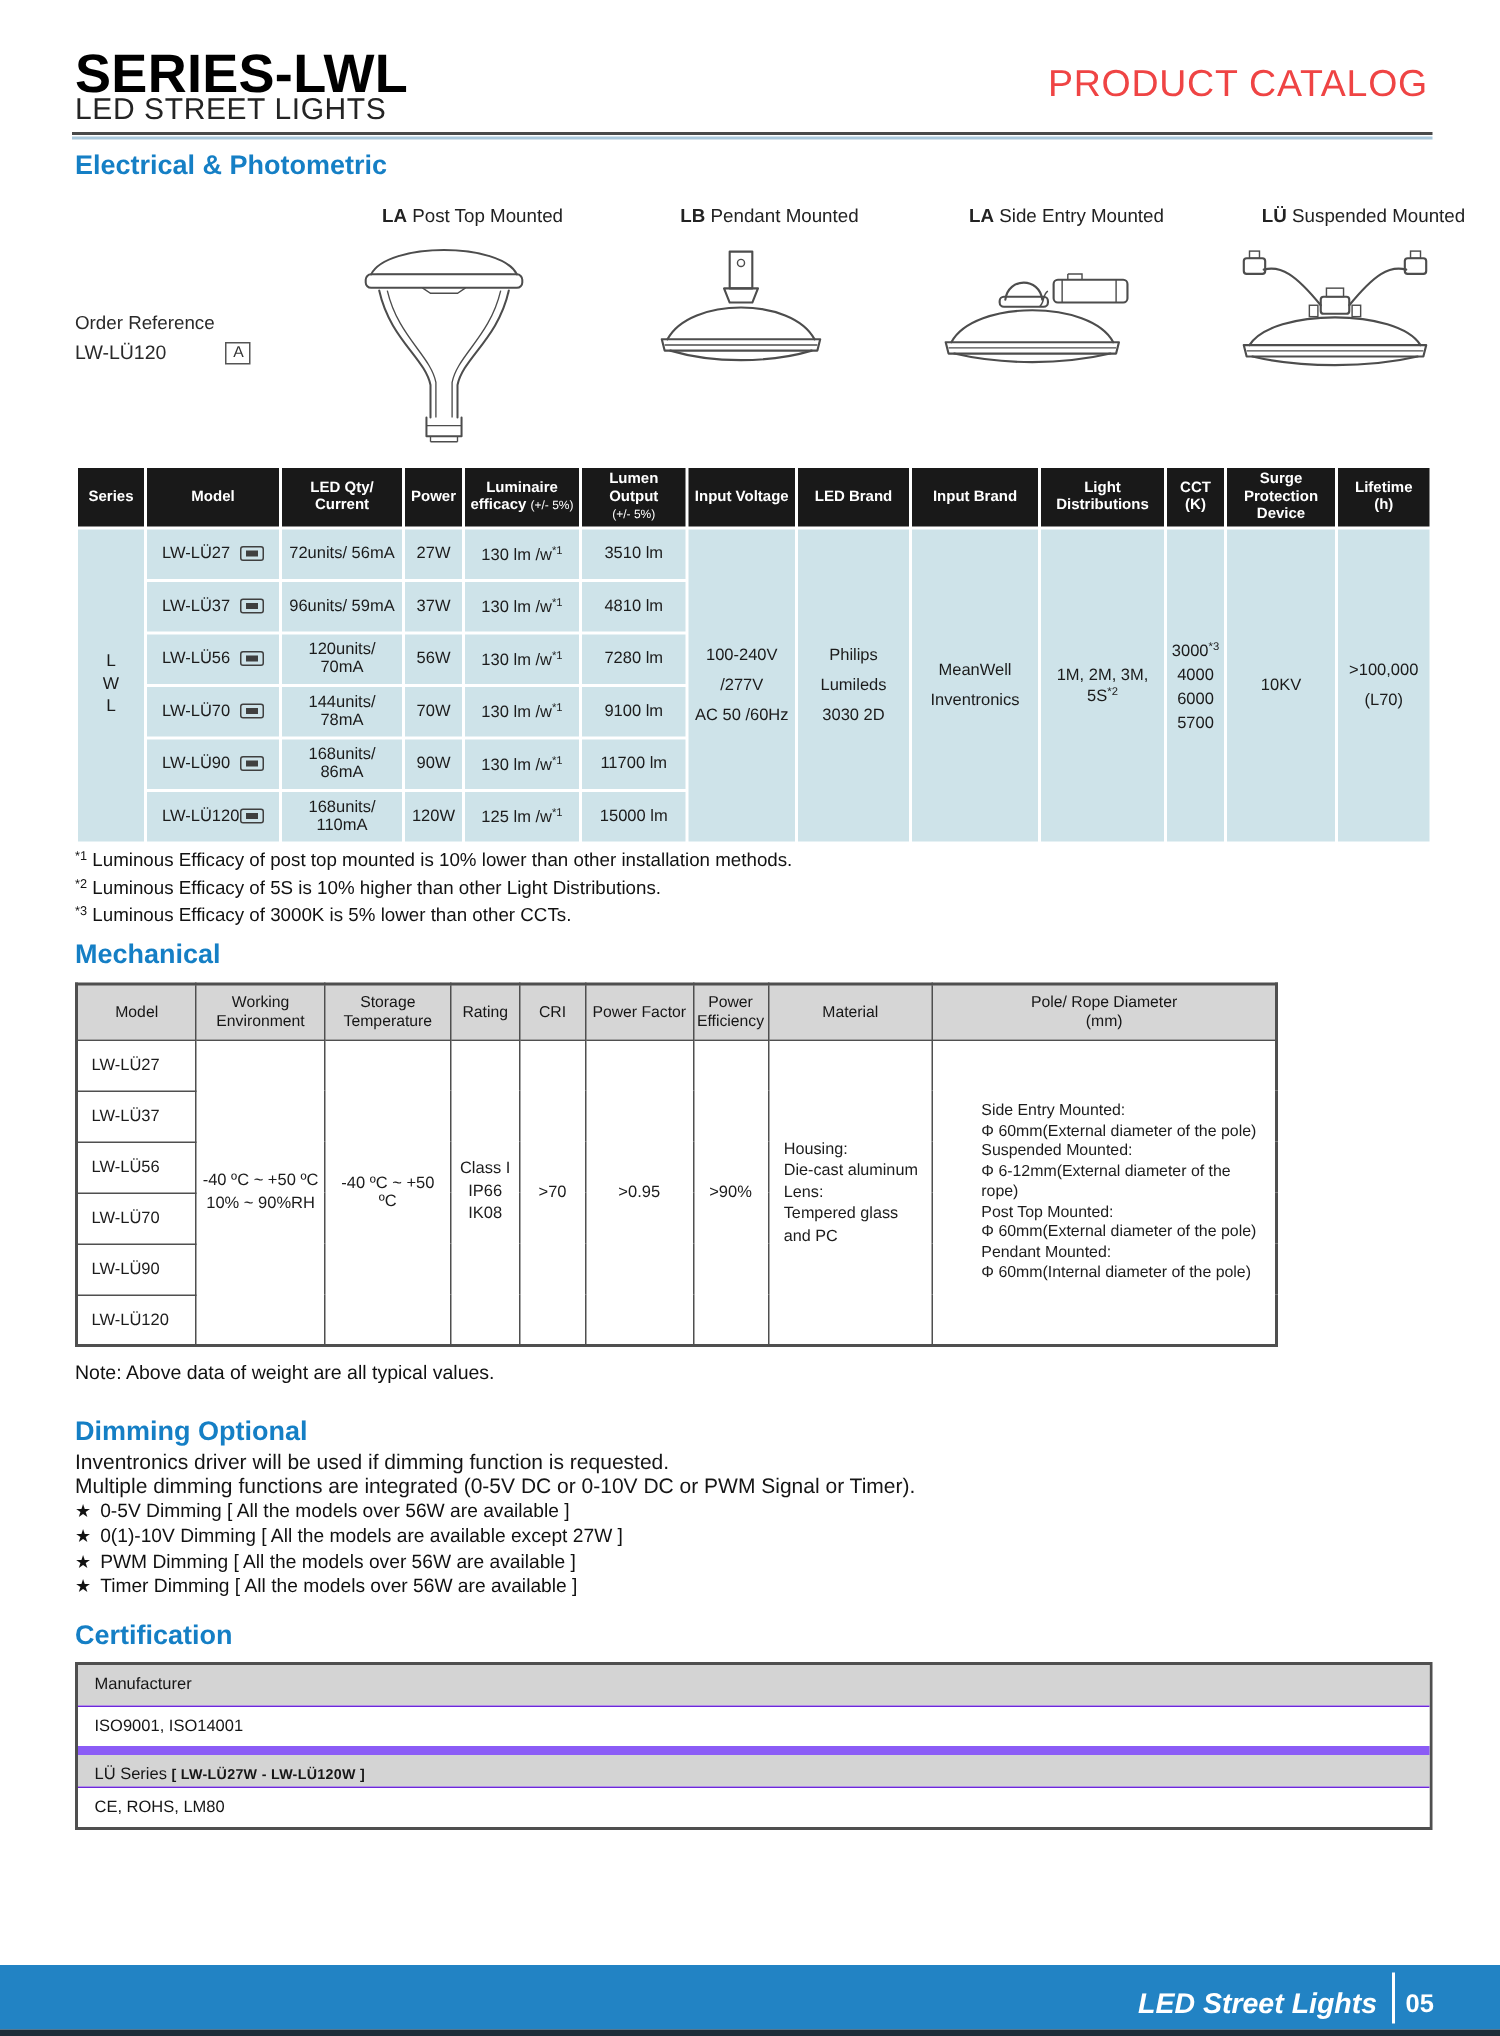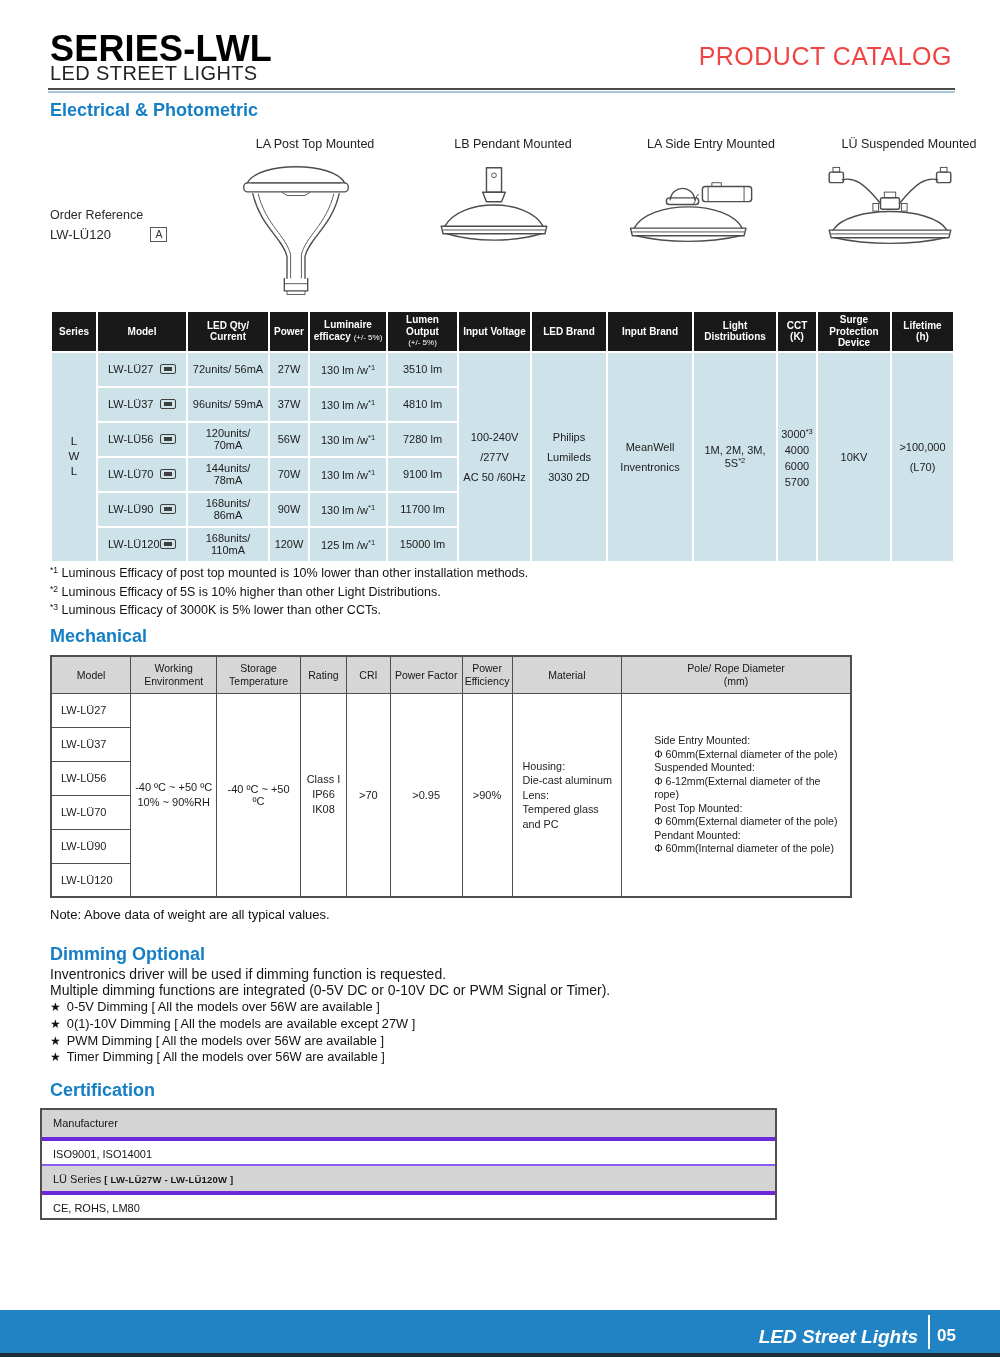--- a/index.html
+++ b/index.html
@@ -12,21 +12,21 @@
   .series-title   { position:absolute; left:50px; top:28px;  font-size:36px; font-weight:bold; color:#000000; letter-spacing:.2px; }
   .series-sub     { position:absolute; left:50px; top:62px;  font-size:20px; color:#242424; letter-spacing:.4px; }
   .catalog-title  { position:absolute; right:48px; top:42px; font-size:25px; font-weight:normal; color:#ef4444; letter-spacing:.5px; }
   .rule-dark      { position:absolute; left:48px; right:45px; top:88px; height:2px; background:#4a4a4a; }
   .rule-blue      { position:absolute; left:48px; right:45px; top:91px; height:2px; background:#a9c8dc; }
   
   .section-heading { position:absolute; font-size:18px; font-weight:bold; color:#157fc5; }
   
   .mount { position:absolute; top:137px; width:196px; text-align:center; }
   .mount-label { font-size:12.5px; color:#222; }
-  .mount-label b { font-weight:normal;margin-left:38px; }
+  .mount-label b { font-weight:bold;margin-left:38px; }
   .mount svg { display:block; margin:0 auto; }
   .m1 { left:198px; } .m2 { left:396px; } .m3 { left:594px; } .m4 { left:792px; }
   .lineart { stroke:#4d4d4d; fill:none; stroke-width:1.5; stroke-linecap:round; stroke-linejoin:round; }
   .lineart-thin { stroke:#4d4d4d; fill:none; stroke-width:1; }
   .order-ref { position:absolute; left:50px; top:206px; font-size:12.5px; color:#2a2a2a; line-height:19px; }
   .order-val { font-size:13px; }
   .order-badge { display:inline-block; border:1px solid #555; font-size:10.5px; line-height:13px; padding:0 4px; margin-left:36px; color:#333; vertical-align:1px; }
   
   #spec-table { position:absolute; left:50px; top:310px; width:905px; border-spacing:2px; table-layout:fixed; }
   #spec-table th {
@@ -57,25 +57,25 @@
   .mech-material { text-align:left !important; padding-left:10px !important; }
   .mech-material div { line-height:14.5px; font-size:10.8px; }
   .mech-pole { text-align:left !important; padding-left:32px !important; }
   .mech-pole div { line-height:13.5px; font-size:10.6px; }
   .note-text { position:absolute; left:50px; top:907px; font-size:13px; color:#111; }
   
   .dim-text { position:absolute; left:50px; top:967px; font-size:14px; line-height:15.5px; color:#151515; }
   .dim-bullets { position:absolute; left:50px; top:999px; font-size:12.8px; line-height:15.8px; color:#111; }
   .dim-bullets .star { font-size:12px; margin-right:6px; }
   
-  .cert-table { position:absolute; left:40px; top:1108px; width:737px; border:2px solid #4f4f4f; }
-  .cert-row { height:27px; line-height:26px; font-size:11px; padding-left:11px; background:#ffffff; border-top:4px solid #6d28d9; color:#161616; }
+  .cert-table { position:absolute; left:50px; top:1108px; width:905px; border:2px solid #4f4f4f; }
+  .cert-row { height:27px; line-height:26px; font-size:11px; padding-left:11px; background:#ffffff; border-top:1px solid #6d28d9; color:#161616; }
   .cert-row.first { border-top:none; }
   .cert-row.gray { background:#d4d4d4; }
-  .cert-row.thick { border-top:2px solid #8b5cf6; }
+  .cert-row.thick { border-top:6px solid #8b5cf6; }
   .cert-small { font-size:9.5px; font-weight:bold; letter-spacing:.2px; }
   
   .footer { position:absolute; left:0; right:0; bottom:4px; height:43px; background:#2283c4; display:flex; align-items:center; justify-content:flex-end; padding-right:44px; }
   .footer-label { color:#fff; font-size:19px; font-style:italic; font-weight:bold; margin-right:10px; margin-top:10px; }
   .footer-sep { width:2px; height:34px; background:#ffffff; margin-right:7px; }
   .footer-page { color:#ffffff; font-size:17px; font-weight:bold; align-self:flex-start; margin-top:16px; }
   .footer-edge { position:absolute; left:0; right:0; bottom:0; height:4px; background:#1e2d39; }
 </style>
 </head>
 <body>

